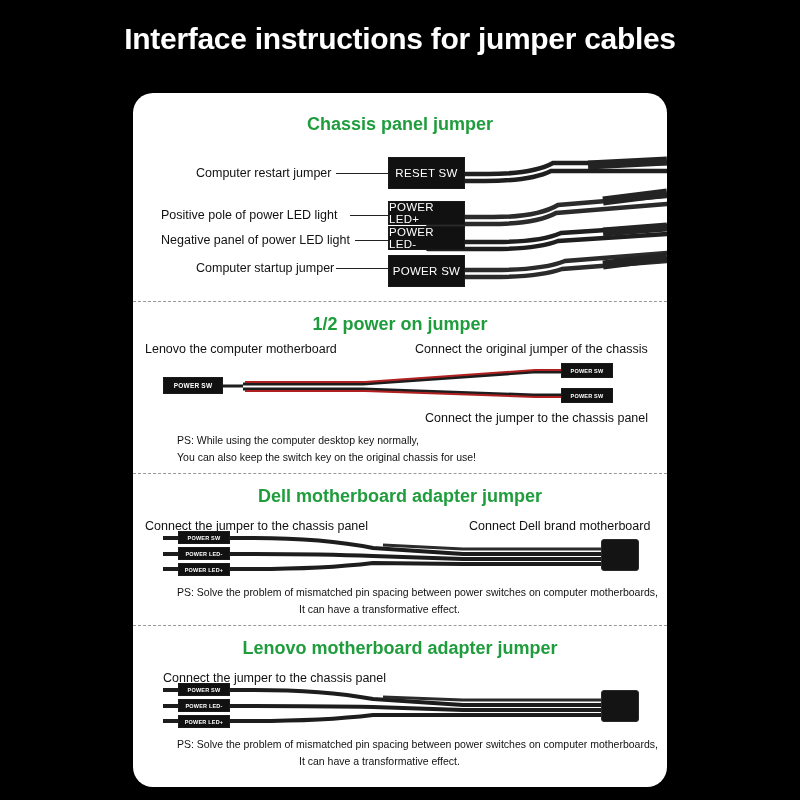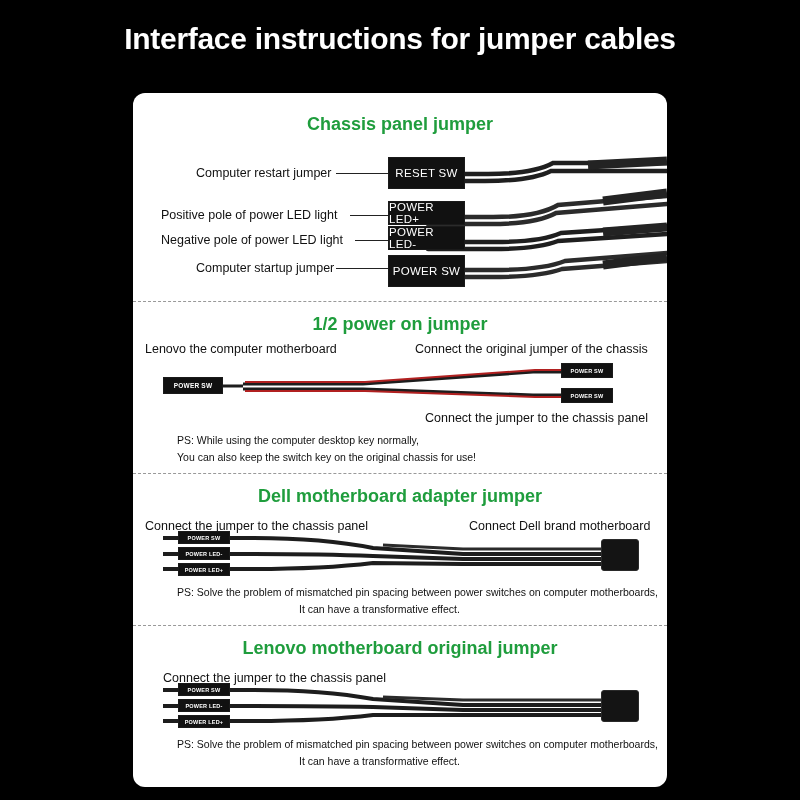--- a/index.html
+++ b/index.html
@@ -30,21 +30,21 @@
     font-weight: bold;
     letter-spacing: -0.3px;
   }
   .card {
     position: absolute;
     left: 133px;
     top: 93px;
     width: 534px;
     height: 694px;
     background: #ffffff;
-    border-radius: 12px;
+    border-radius: 20px;
     overflow: hidden;
   }
   .sec-divider {
     position: absolute;
     left: 0;
     width: 534px;
     border-top: 1px dashed #999;
     height: 0;
   }
   .sec-title {
@@ -185,21 +185,21 @@
         <path d="M250 604 L330 607 L470 607"></path>
       </g>
     </svg>
 
     <div class="lbl big" style="top:73px; left:63px;text-align:center;">Computer restart jumper</div>
     <div class="leader" style="top:80px; left:203px; width:52px;"></div>
 
     <div class="lbl big" style="top:115px; left:28px;">Positive pole of power LED light</div>
     <div class="leader" style="top:122px; left:217px; width:38px;"></div>
 
-    <div class="lbl big" style="top:140px; left:28px;">Negative pole of power LED light</div>
+    <div class="lbl big" style="top:140px; left:28px;">Negative panel of power LED light</div>
     <div class="leader" style="top:147px; left:222px; width:33px;"></div>
 
     <div class="lbl big" style="top:168px; left:63px;">Computer startup jumper</div>
     <div class="leader" style="top:175px; left:203px; width:52px;"></div>
 
     <div class="conn big" style="left:255px; top:64px; width:77px; height:32px;">RESET SW</div>
     <div class="conn big" style="left:255px; top:108px; width:77px; height:24px;">POWER LED+</div>
     <div class="conn big" style="left:255px; top:133px; width:77px; height:24px;">POWER LED-</div>
     <div class="conn big" style="left:255px; top:162px; width:77px; height:32px;">POWER SW</div>
 
@@ -227,21 +227,21 @@
     <div class="conn sm" style="left:45px; top:438px; width:52px; height:13px;">POWER SW</div>
     <div class="conn sm" style="left:45px; top:454px; width:52px; height:13px;">POWER LED-</div>
     <div class="conn sm" style="left:45px; top:470px; width:52px; height:13px;">POWER LED+</div>
 
     <div class="mb-block" style="left:468px; top:446px; width:36px; height:30px;"></div>
 
     <div class="ps" style="top:493px; left:8px;">PS: Solve the problem of mismatched pin spacing between power switches on computer motherboards,</div>
     <div class="ps" style="top:510px; left:130px;">It can have a transformative effect.</div>
 
     <div class="sec-divider" style="top:532px;"></div>
-    <div class="sec-title" style="top:545px;">Lenovo motherboard original jumper</div>
+    <div class="sec-title" style="top:545px;">Lenovo motherboard adapter jumper</div>
 
     <div class="lbl big" style="top:578px; left:30px;">Connect the jumper to the chassis panel</div>
 
     <div class="conn sm" style="left:45px; top:590px; width:52px; height:13px;">POWER SW</div>
     <div class="conn sm" style="left:45px; top:606px; width:52px; height:13px;">POWER LED-</div>
     <div class="conn sm" style="left:45px; top:622px; width:52px; height:13px;">POWER LED+</div>
 
     <div class="mb-block" style="left:468px; top:597px; width:36px; height:30px;"></div>
 
     <div class="ps" style="top:645px; left:8px;">PS: Solve the problem of mismatched pin spacing between power switches on computer motherboards,</div>

